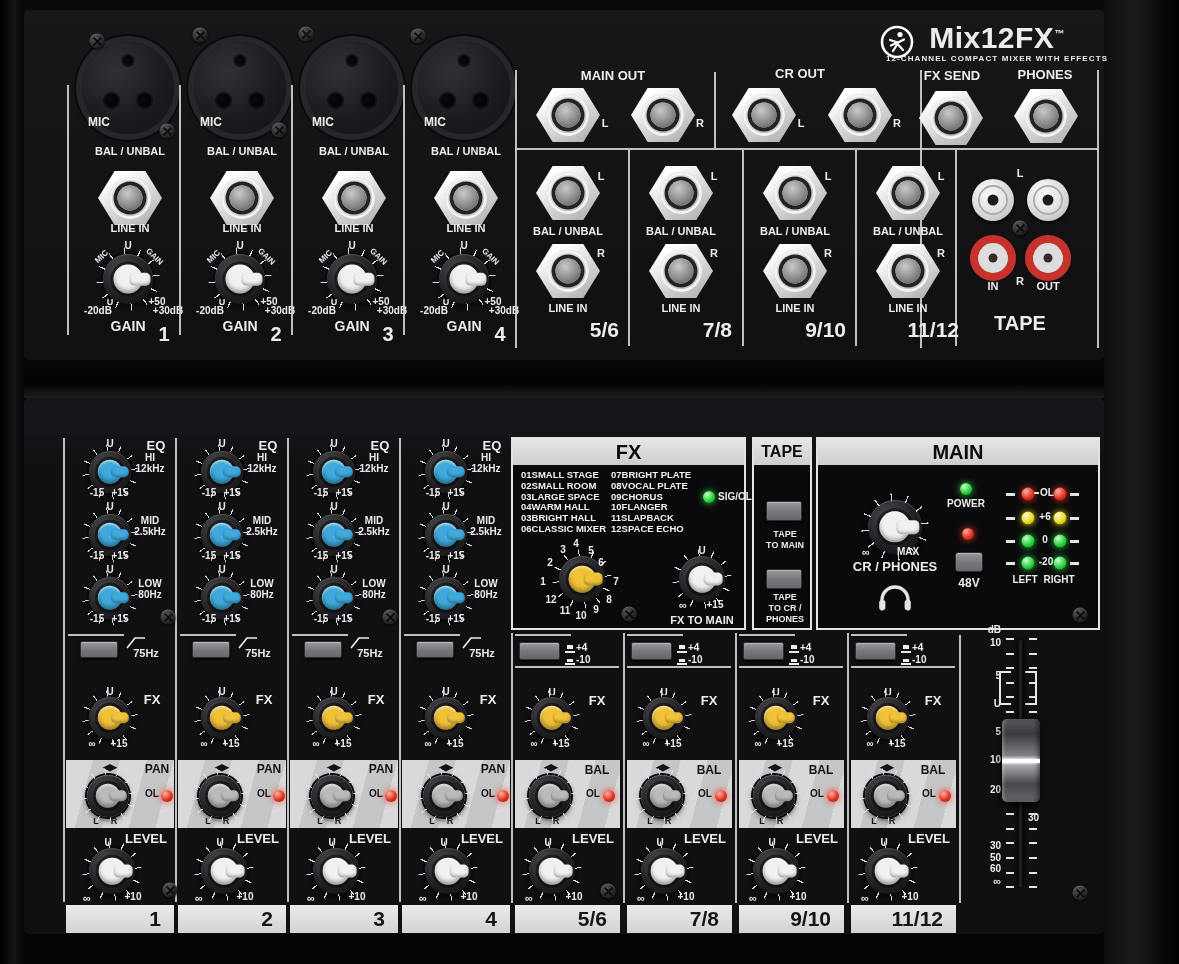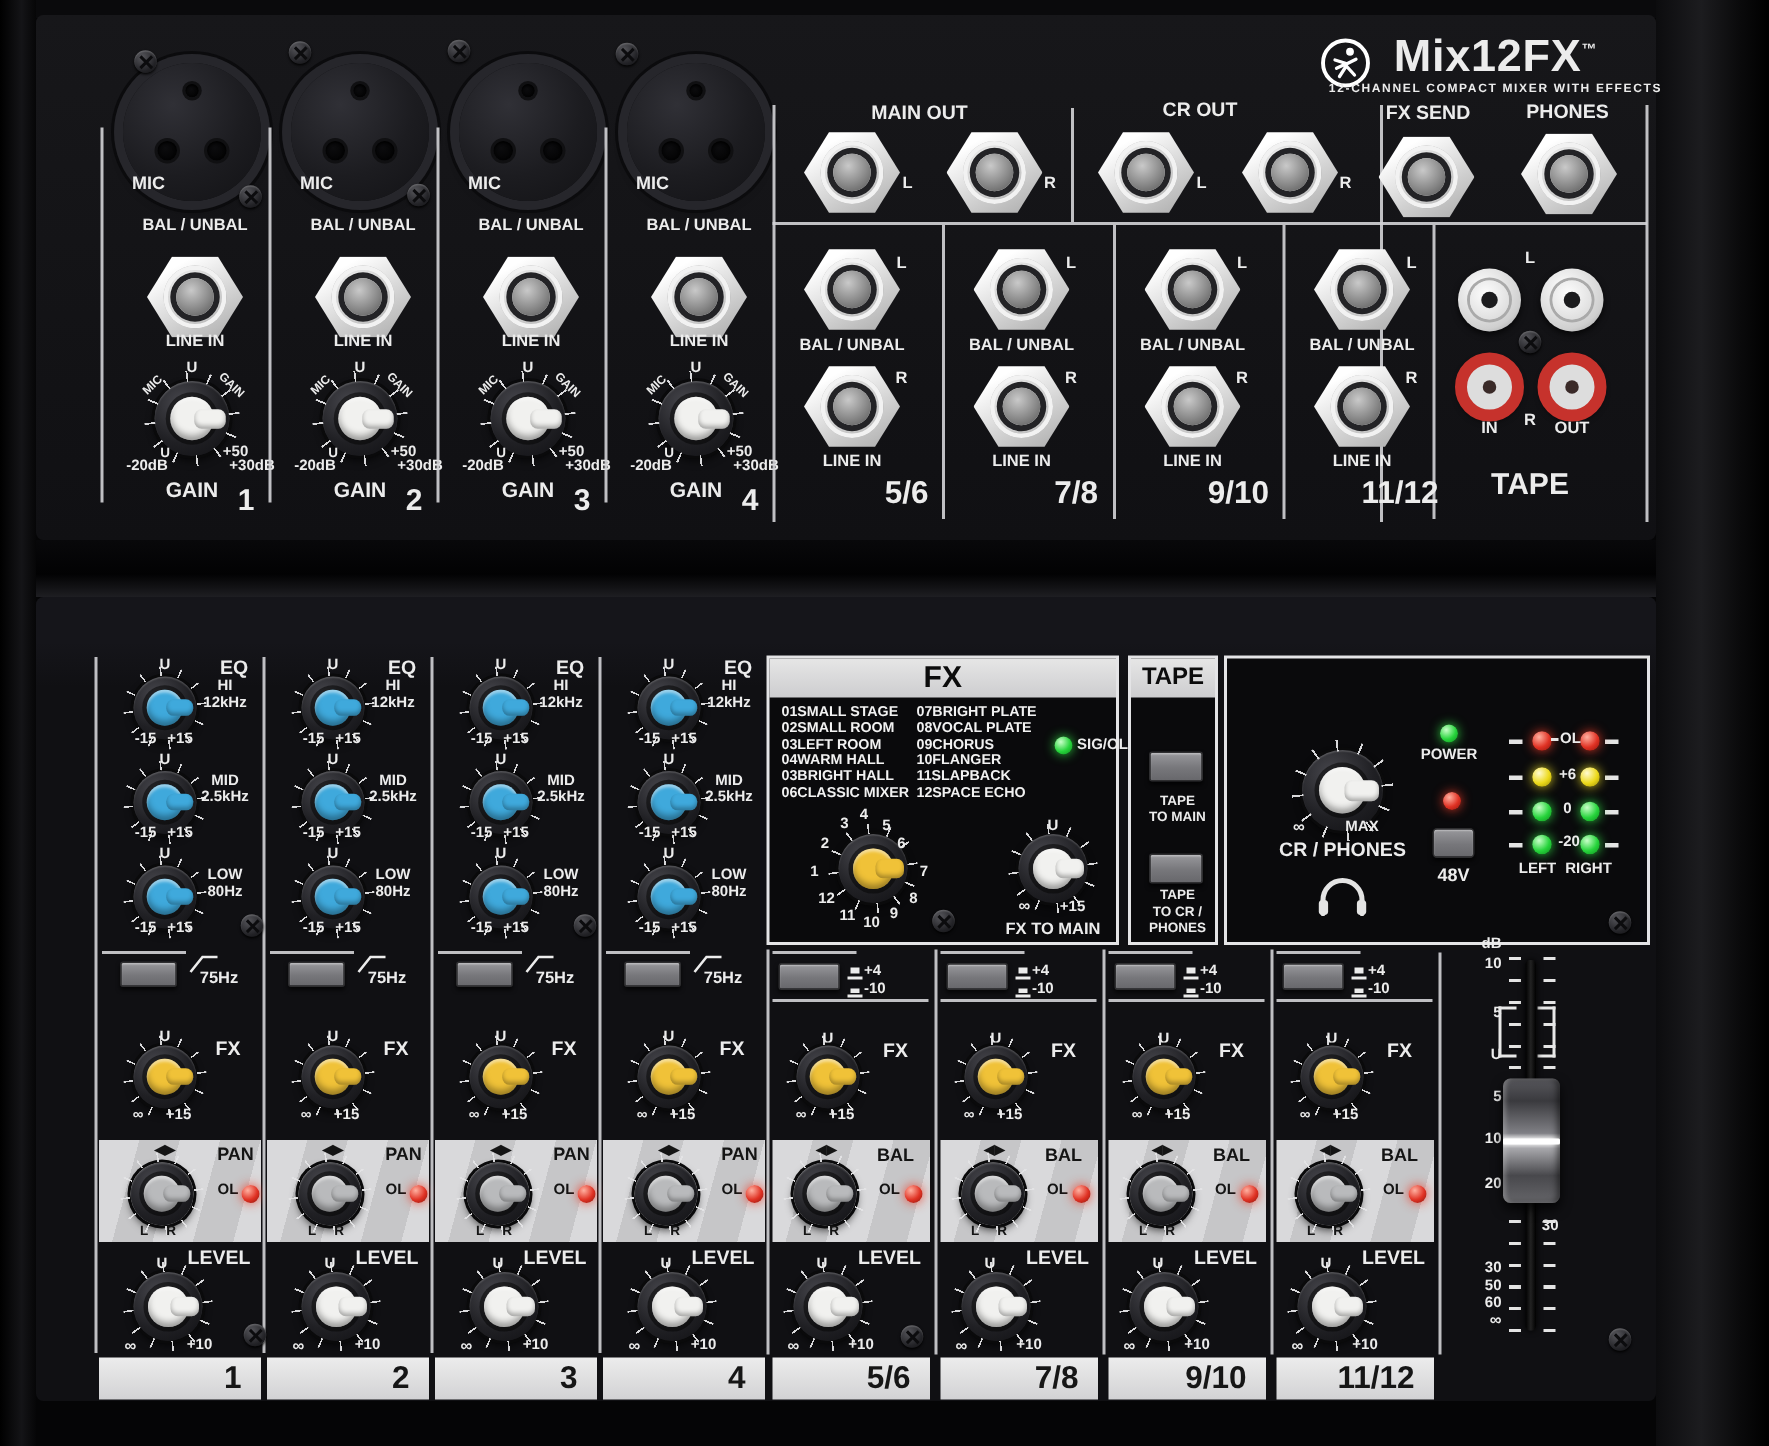--- a/index.html
+++ b/index.html
@@ -808,21 +808,21 @@
       <div class="fxrow">
           <b>01</b>
           <span>SMALL STAGE</span>
         </div>
       <div class="fxrow">
           <b>02</b>
           <span>SMALL ROOM</span>
         </div>
       <div class="fxrow">
           <b>03</b>
-          <span>LEFT ROOM</span>
+          <span>LARGE SPACE</span>
         </div>
       <div class="fxrow">
           <b>04</b>
           <span>WARM HALL</span>
         </div>
       <div class="fxrow">
           <b>03</b>
           <span>BRIGHT HALL</span>
         </div>
       <div class="fxrow">
@@ -888,20 +888,21 @@
     <div class="gbtn" style="left:12px;top:62px;width:36px;height:20px"></div>
     <span class="t f9" style="left:31px;top:95px">TAPE</span>
     <span class="t f9" style="left:31px;top:106px">TO MAIN</span>
     <div class="gbtn" style="left:12px;top:130px;width:36px;height:20px"></div>
     <span class="t f9" style="left:31px;top:158px">TAPE</span>
     <span class="t f9" style="left:31px;top:169px">TO CR /</span>
     <span class="t f9" style="left:31px;top:180px">PHONES</span>
   </div>
 
   <div class="pnl" style="left:816px;top:437px;width:284px;height:193px">
+    <div class="hdr f20">MAIN</div>
     <div class="knob k54 cap-white" style="left:77px;top:88px">
         <span class="cap"></span>
       </div>
     <span class="t f11" style="left:48px;top:113px">∞</span>
     <span class="t f10" style="left:90px;top:113px">MAX</span>
     <span class="t f13" style="left:77px;top:127px">CR / PHONES</span>
     <svg style="position:absolute;left:59px;top:146px" width="36" height="26" viewBox="0 0 36 26">
         <path d="M5 24 V15 a13 13 0 0 1 26 0 V24" stroke="#e4e4e4" stroke-width="3.4" fill="none" stroke-linecap="round"></path>
         <rect x="2.2" y="15" width="6.2" height="10" rx="2.5" fill="#e4e4e4"></rect>
         <rect x="27.6" y="15" width="6.2" height="10" rx="2.5" fill="#e4e4e4"></rect>

